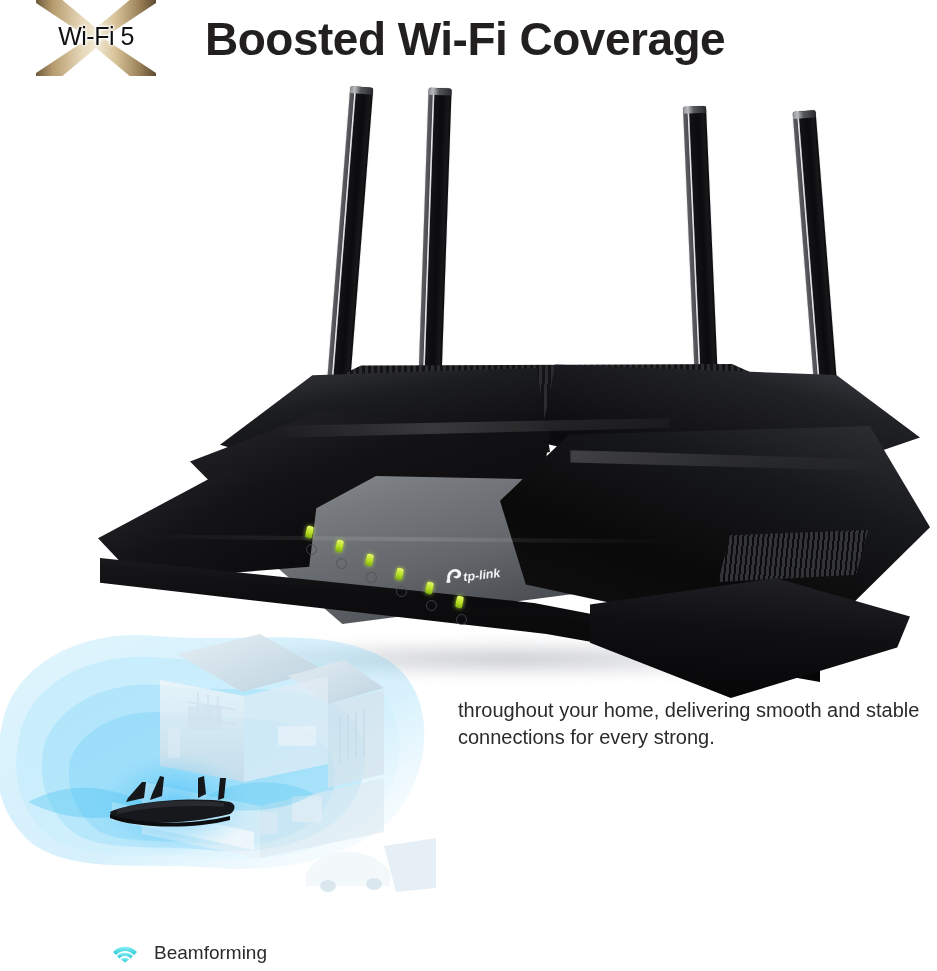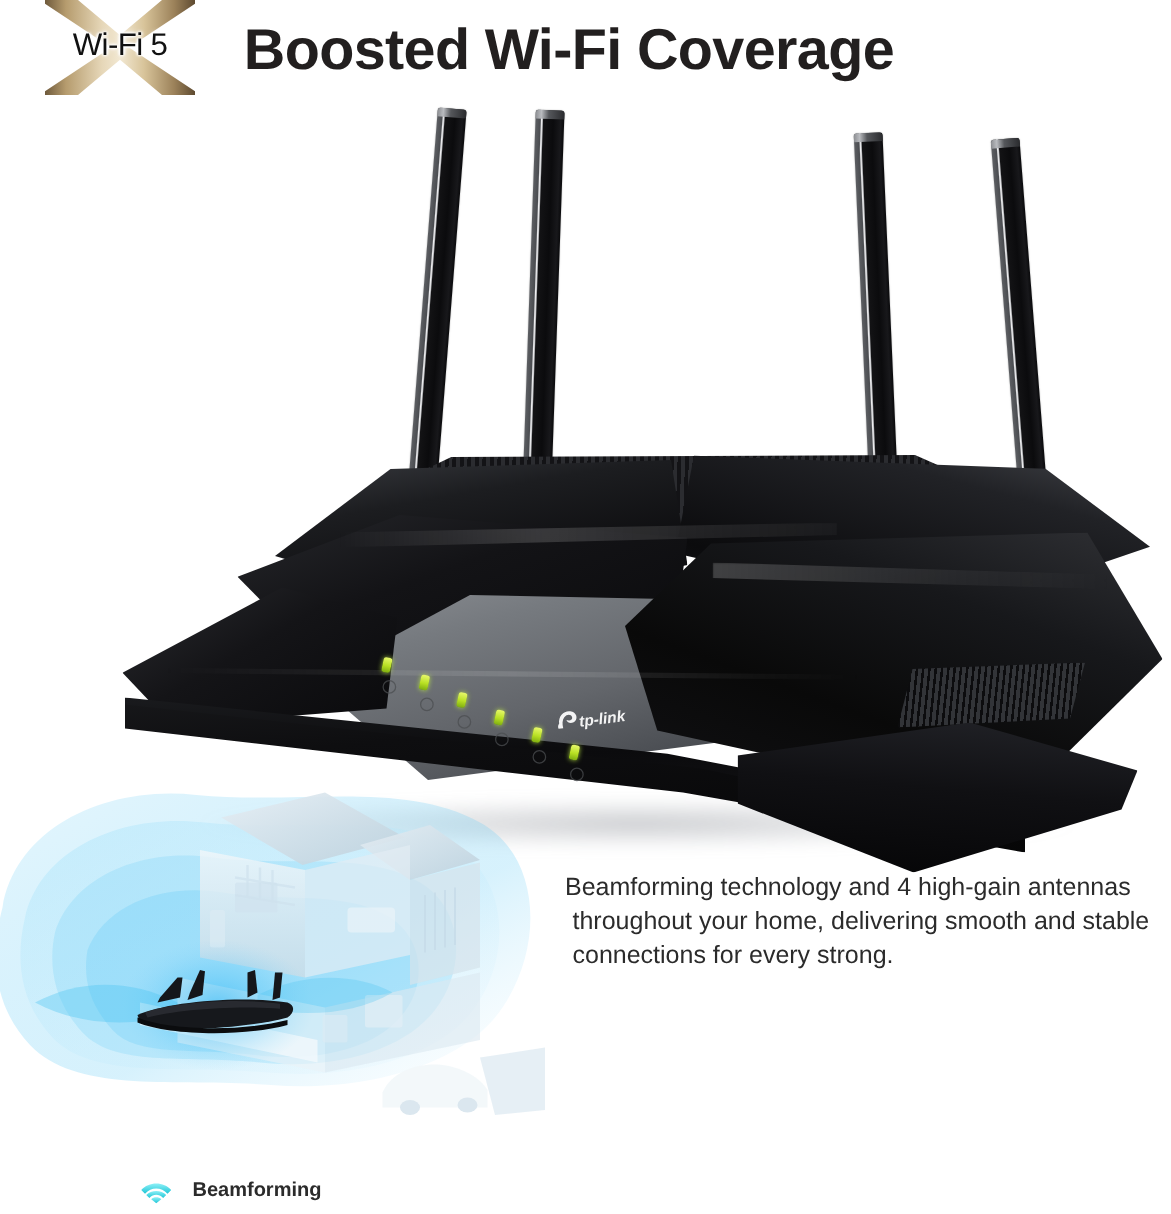--- a/index.html
+++ b/index.html
@@ -28,21 +28,21 @@
   #wifi6-label{
     position:absolute;left:0;top:22px;width:120px;text-align:center;
     font-size:25px;font-weight:400;color:#111;letter-spacing:-0.5px;
     font-family:"Liberation Sans","DejaVu Sans",sans-serif;
     text-shadow:0 0 3px #fff,0 0 3px #fff,0 0 5px #fff,1px 0 2px #fff,-1px 0 2px #fff;
     white-space:nowrap;
   }
 
   
   #page-title{
-    position:absolute;left:195px;top:14px;
+    position:absolute;left:205px;top:14px;
     font-size:46px;font-weight:bold;color:#221f1f;letter-spacing:-0.5px;
     white-space:nowrap;line-height:1.1;
     font-family:"Liberation Sans","DejaVu Sans",sans-serif;
   }
 
   
   #router-hero{position:absolute;left:70px;top:78px;width:870px;height:600px;}
   .antenna{position:absolute;transform-origin:bottom center;}
   .antenna .body{
     width:100%;height:100%;
@@ -88,21 +88,21 @@
     font-family:"Liberation Sans","DejaVu Sans",sans-serif;
   }
   #body-copy .ln{display:block;white-space:nowrap;}
   #body-copy .ln.i1{padding-left:6px;}
 
   
   #beamforming-legend{
     position:absolute;left:112px;top:938px;height:30px;
     display:flex;align-items:center;gap:16px;
   }
-  #beamforming-label{font-size:16px;color:#2b2b2b;font-weight:700;}
+  #beamforming-label{font-size:19px;color:#2b2b2b;font-weight:400;}
 </style>
 </head>
 <body>
 
 <div class="stage">
 
   <div id="wifi6-badge">
     <div class="xshape">
       <div class="chev top"></div>
       <div class="chev bot"></div>
@@ -294,21 +294,20 @@
         <path d="M226,194 L228,172 L234,172 L232,192 Z" fill="#15171b"></path>
         <path d="M118,206 C140,196 198,190 238,196 C244,198 244,204 238,208
                  C200,218 140,220 120,212 Z" fill="#16181c"></path>
         <path d="M124,204 C146,196 196,192 232,197 L232,201 C196,198 148,202 126,208 Z" fill="#2b2e34" opacity=".85"></path>
         <path d="M118,208 C142,218 198,220 238,210 L238,214 C200,224 142,222 118,212 Z" fill="#0b0c0e"></path>
       </g>
     </svg>
   </div>
 
   <div id="body-copy">
-    <span class="ln">Beamforming technology and 4 high-gain antennas</span>
     <span class="ln i1">throughout your home, delivering smooth and stable</span>
     <span class="ln i1">connections for every strong.</span>
   </div>
 
   <div id="beamforming-legend">
     <span style="display:inline-block;width:26px;height:20px;">
       <svg viewBox="0 0 26 20" width="26" height="20" aria-hidden="true">
         <defs>
           <linearGradient id="bfg" x1="0" y1="0" x2="0" y2="1">
             <stop offset="0%" stop-color="#8ef0f7"></stop>

